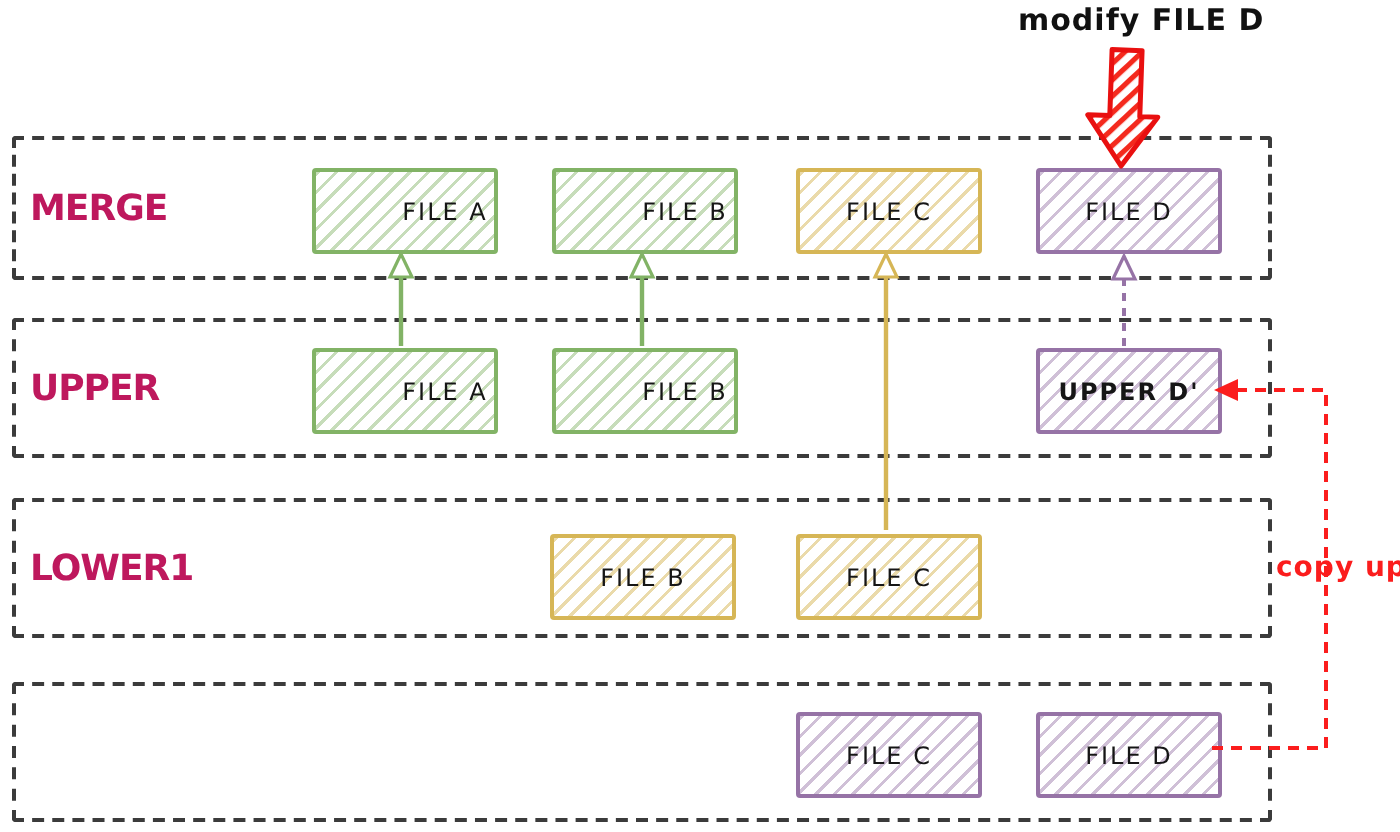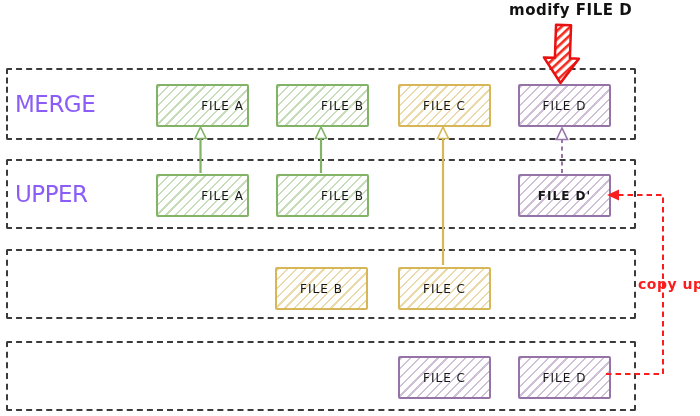--- a/index.html
+++ b/index.html
@@ -7,21 +7,21 @@
     position:relative;width:700px;height:416px;background:#ffffff;overflow:hidden;
     font-family:"DejaVu Sans","Liberation Sans",sans-serif;
   }
   
   .layer{
     position:absolute;left:6px;width:630px;
     border:2px dashed #3b3b3b;border-radius:2px;
     display:flex;align-items:center;box-sizing:border-box;
   }
   .layer-label{
-    padding-left:7px;font-size:23px;font-weight:normal;color:#8b5cf6;
+    padding-left:7px;font-size:18px;font-weight:bold;color:#be185d;
     letter-spacing:-0.5px;white-space:nowrap;
   }
   
   .file-box{
     position:absolute;width:93px;height:43px;box-sizing:border-box;
     background-color:#ffffff;border:2px solid #888;border-radius:2px;
     display:flex;align-items:center;justify-content:center;
   }
   .file-label{font-size:12px;color:#161616;letter-spacing:1px;white-space:nowrap;}
   .file-label.bold{font-weight:bold;}
@@ -75,25 +75,26 @@
 
   <div class="layer" style="top:159px;height:70px;text-align:right;">
     <span class="layer-label">UPPER</span>
     <div class="file-box green" style="left:148px;top:13px;">
       <span class="file-label">FILE A</span>
     </div>
     <div class="file-box green" style="left:268px;top:13px;">
       <span class="file-label">FILE B</span>
     </div>
     <div class="file-box purple" style="left:510px;top:13px;">
-      <span class="file-label bold">FILE D'</span>
+      <span class="file-label bold">UPPER D'</span>
     </div>
   </div>
 
   <div class="layer" style="top:249px;height:70px;">
+    <span class="layer-label">LOWER1</span>
     <div class="file-box yellow" style="left:267px;top:16px;">
       <span class="file-label">FILE B</span>
     </div>
     <div class="file-box yellow" style="left:390px;top:16px;">
       <span class="file-label">FILE C</span>
     </div>
   </div>
 
   <div class="layer" style="top:341px;height:70px;">
     <div class="file-box purple" style="left:390px;top:13px;">

